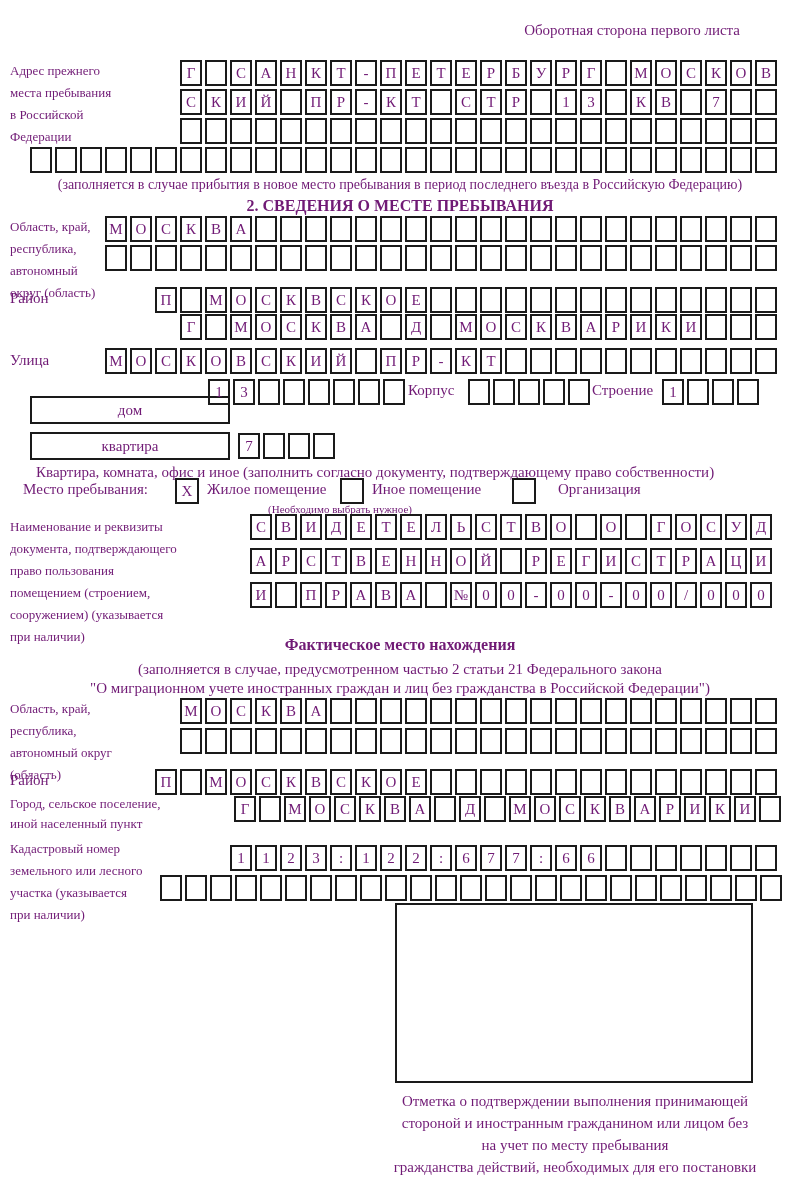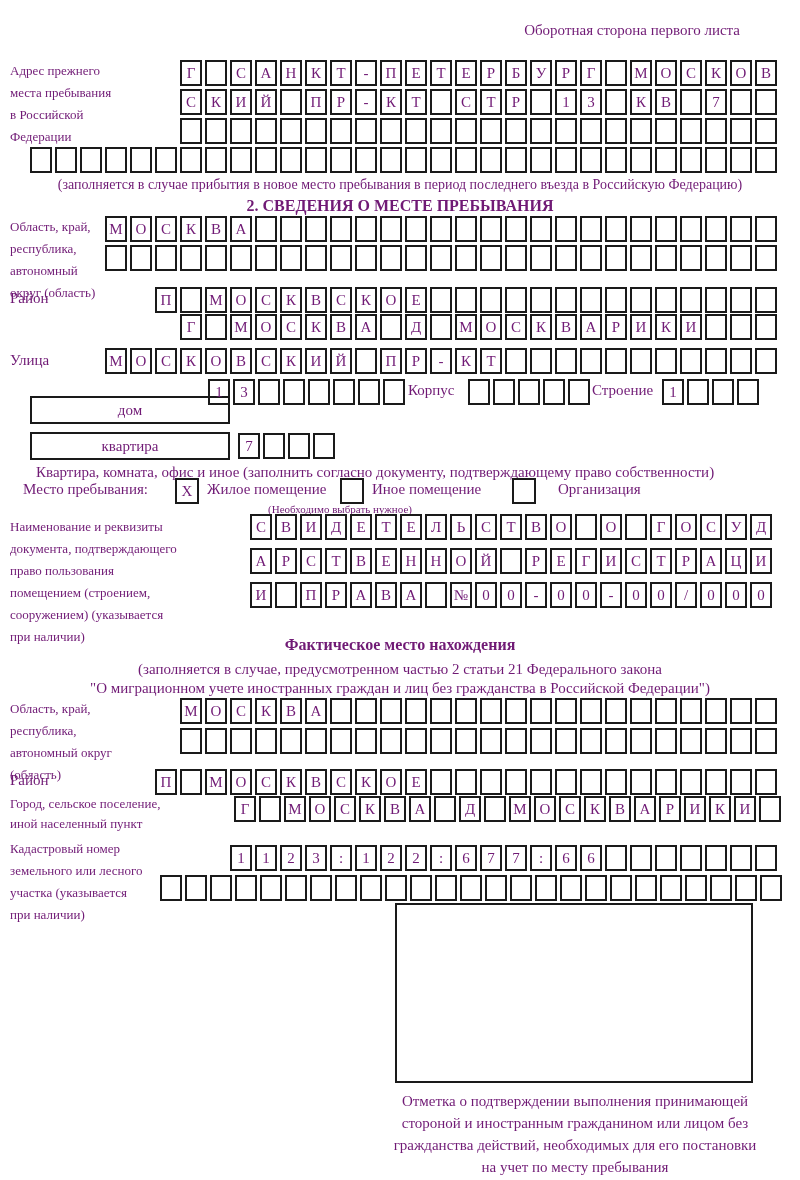--- a/index.html
+++ b/index.html
@@ -610,17 +610,17 @@
       <span class="cell"></span>
       <span class="cell"></span>
       <span class="cell"></span>
       <span class="cell"></span>
     </div>
 
   <div class="bigbox" style="left:395px;top:903px;width:358px;height:180px;"></div>
   <div class="stamp-caption" style="left:360px;top:1090px;width:430px;">
     <div>Отметка о подтверждении выполнения принимающей</div>
     <div>стороной и иностранным гражданином или лицом без</div>
+    <div>на учет по месту пребывания</div>
     <div>гражданства действий, необходимых для его постановки</div>
-    <div>на учет по месту пребывания</div>
   </div>
 
 </div>
 
 </body></html>

